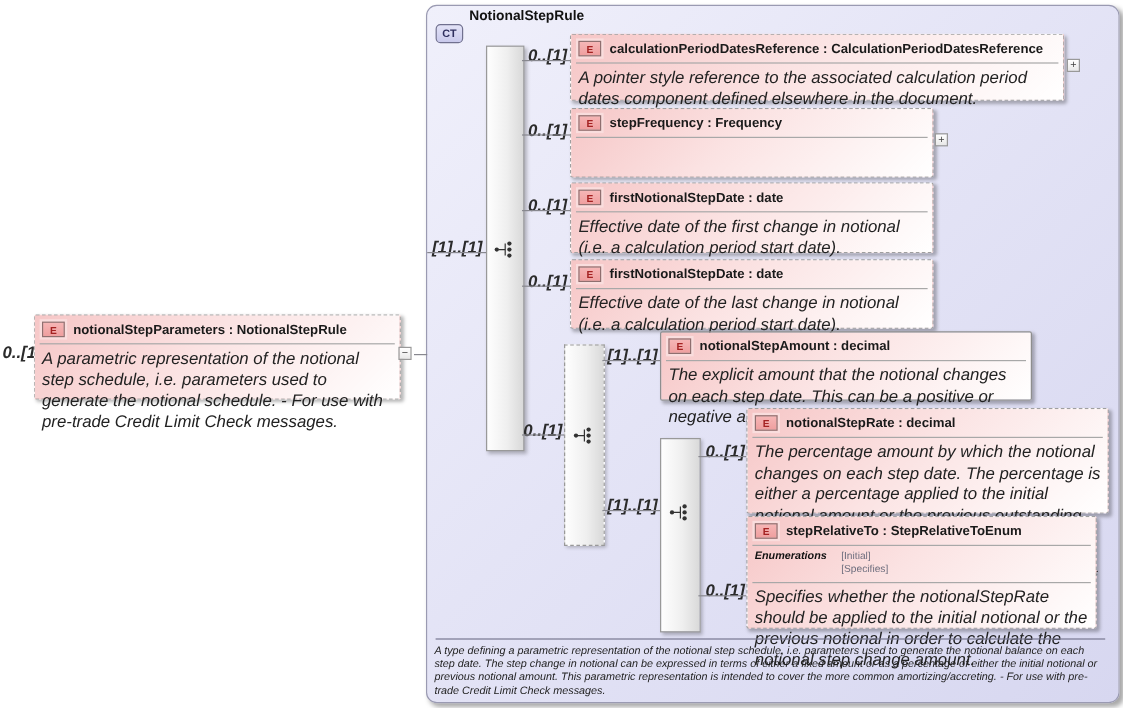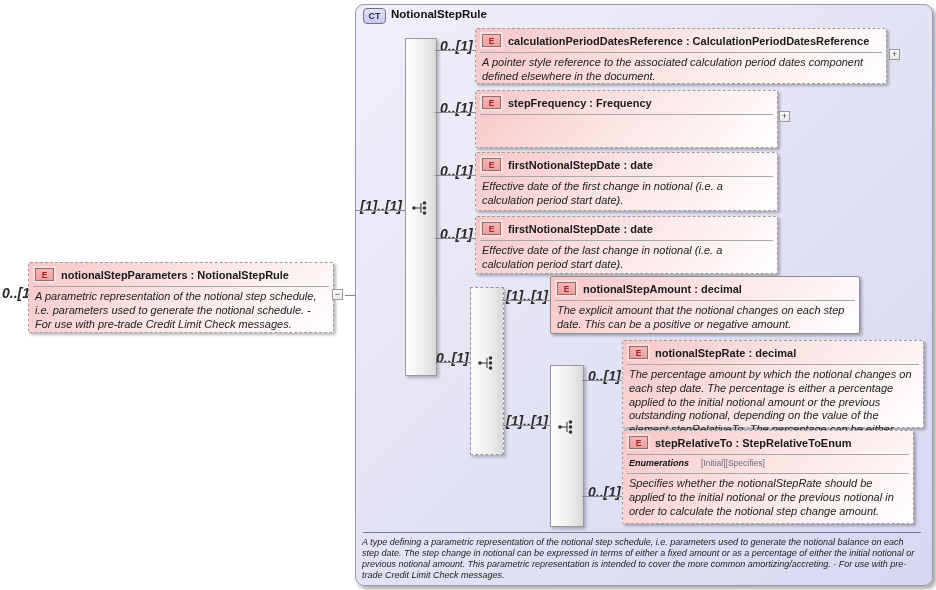--- a/index.html
+++ b/index.html
@@ -8,21 +8,21 @@
     font-family:"Liberation Sans", sans-serif; background:#ffffff;
   }
   
   .ct-box {
     position:absolute; left:355px; top:4px; width:576px; height:580px;
     background:linear-gradient(135deg,#f0f0fb 0%,#e4e4f6 45%,#d7d7f0 100%);
     border:1px solid #9a9ab2; border-radius:9px;
     box-shadow:3px 3px 4px rgba(0,0,0,0.35);
   }
   .ct-badge {
-    position:absolute; left:363px; top:8px; width:21px; height:14px;
+    position:absolute; left:363px; top:20px; width:21px; height:14px;
     background:linear-gradient(to bottom,#e3e3f7,#c9c9ec);
     border:1px solid #70708f; border-radius:4px;
     font-size:9px; font-weight:bold; color:#2e2e5e;
     display:flex; align-items:center; justify-content:center;
   }
   .ct-title { position:absolute; left:391px; top:8px; font-size:11.5px; font-weight:bold; color:#111; }
   .ct-footer-sep { position:absolute; left:363px; top:532px; width:558px; border-top:1px solid #777790; }
   .ct-footer {
     position:absolute; left:362px; top:537px; width:557px;
     font-size:9px; font-style:italic; color:#222; line-height:1.22;
@@ -39,26 +39,26 @@
   .ebadge {
     width:17px; height:11px; flex:0 0 auto;
     background:linear-gradient(to bottom,#f6b6b6,#ef9f9f);
     border:1px solid #8f6f6f; box-shadow:0 0 0 2px #f9dddd;
     font-size:8.5px; font-weight:bold; color:#a42222;
     display:flex; align-items:center; justify-content:center;
   }
   .etitle { font-size:11px; font-weight:bold; color:#1a1a1a; white-space:nowrap;text-align:center; }
   .esep { border-top:1px solid #a8a8a8; margin:2px 4px 0 4px; }
   .edesc {
-    font-size:11px; font-style:italic; color:#222;
+    font-size:14px; font-style:italic; color:#222;
     line-height:1.25; padding:3px 6px 3px 6px;
   }
   .enumrow { display:flex; gap:0; padding:3px 6px 2px 6px; }
   .enumlabel { font-size:9px; font-weight:bold; font-style:italic; color:#111; flex:0 0 72px; }
-  .enumvals { display:flex; flex-direction:row; font-size:8.5px; color:#6d6d7d; line-height:1.35; }
+  .enumvals { display:flex; flex-direction:column; font-size:8.5px; color:#6d6d7d; line-height:1.35; }
   
   .gbar {
     position:absolute;
     background:linear-gradient(to right,#fefefe 0%,#efefef 55%,#d9d9d9 100%);
     border:1px solid #999999;
     box-shadow:2px 2px 3px rgba(0,0,0,0.25);
   }
   .gbar.dashed { border-style:dashed; }
   .gicon { position:absolute; width:18px; height:16px; }
   

